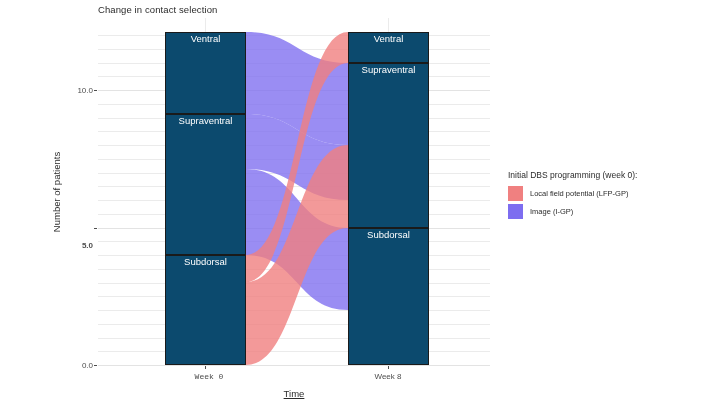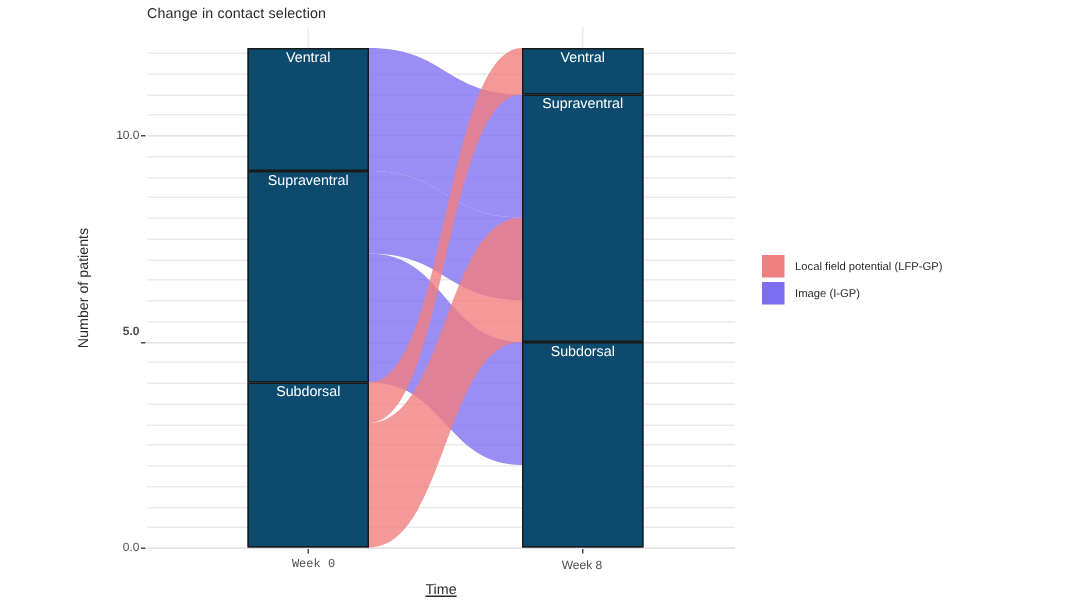--- a/index.html
+++ b/index.html
@@ -156,36 +156,37 @@
     </div>
     <div class="stratum" style="left:250px;top:210px;width:81px;height:137px;">
       <span class="stratum-label">Subdorsal</span>
     </div>
 
   </div>
 
   <div class="ytick-label" style="top:365px;right:627px;">0.0</div>
   <div class="ytick-mark" style="left:94px;top:365px;"></div>
 
-  <div class="ytick-label" style="top:221px;right:627px;font-weight:bold;">5.0</div>
+  <div class="ytick-label" style="top:245px;right:627px;font-weight:bold;">5.0</div>
   <div class="ytick-mark" style="left:94px;top:227.5px;"></div>
 
   <div class="ytick-label" style="top:90px;right:627px;">10.0</div>
   <div class="ytick-mark" style="left:94px;top:90px;"></div>
 
   <div class="xtick-mark" style="left:205px;top:366px;"></div>
   <div class="xtick-label" style="left:209px;font-family:Liberation Mono, monospace;">Week 0</div>
 
   <div class="xtick-mark" style="left:388px;top:366px;"></div>
   <div class="xtick-label" style="left:388px;">Week 8</div>
 
   <div class="axis-title-x" style="left:98px;width:392px;text-decoration:underline;">Time</div>
   <div class="axis-title-y">Number of patients</div>
 
   <div class="legend">
+    <div class="legend-title">Initial DBS programming (week 0):</div>
 
     <div class="legend-item">
       <span class="legend-key" style="background:#f08080;"></span>
       <span class="legend-label">Local field potential (LFP-GP)</span>
     </div>
 
     <div class="legend-item">
       <span class="legend-key" style="background:#7d6df0;"></span>
       <span class="legend-label">Image (I-GP)</span>
     </div>

